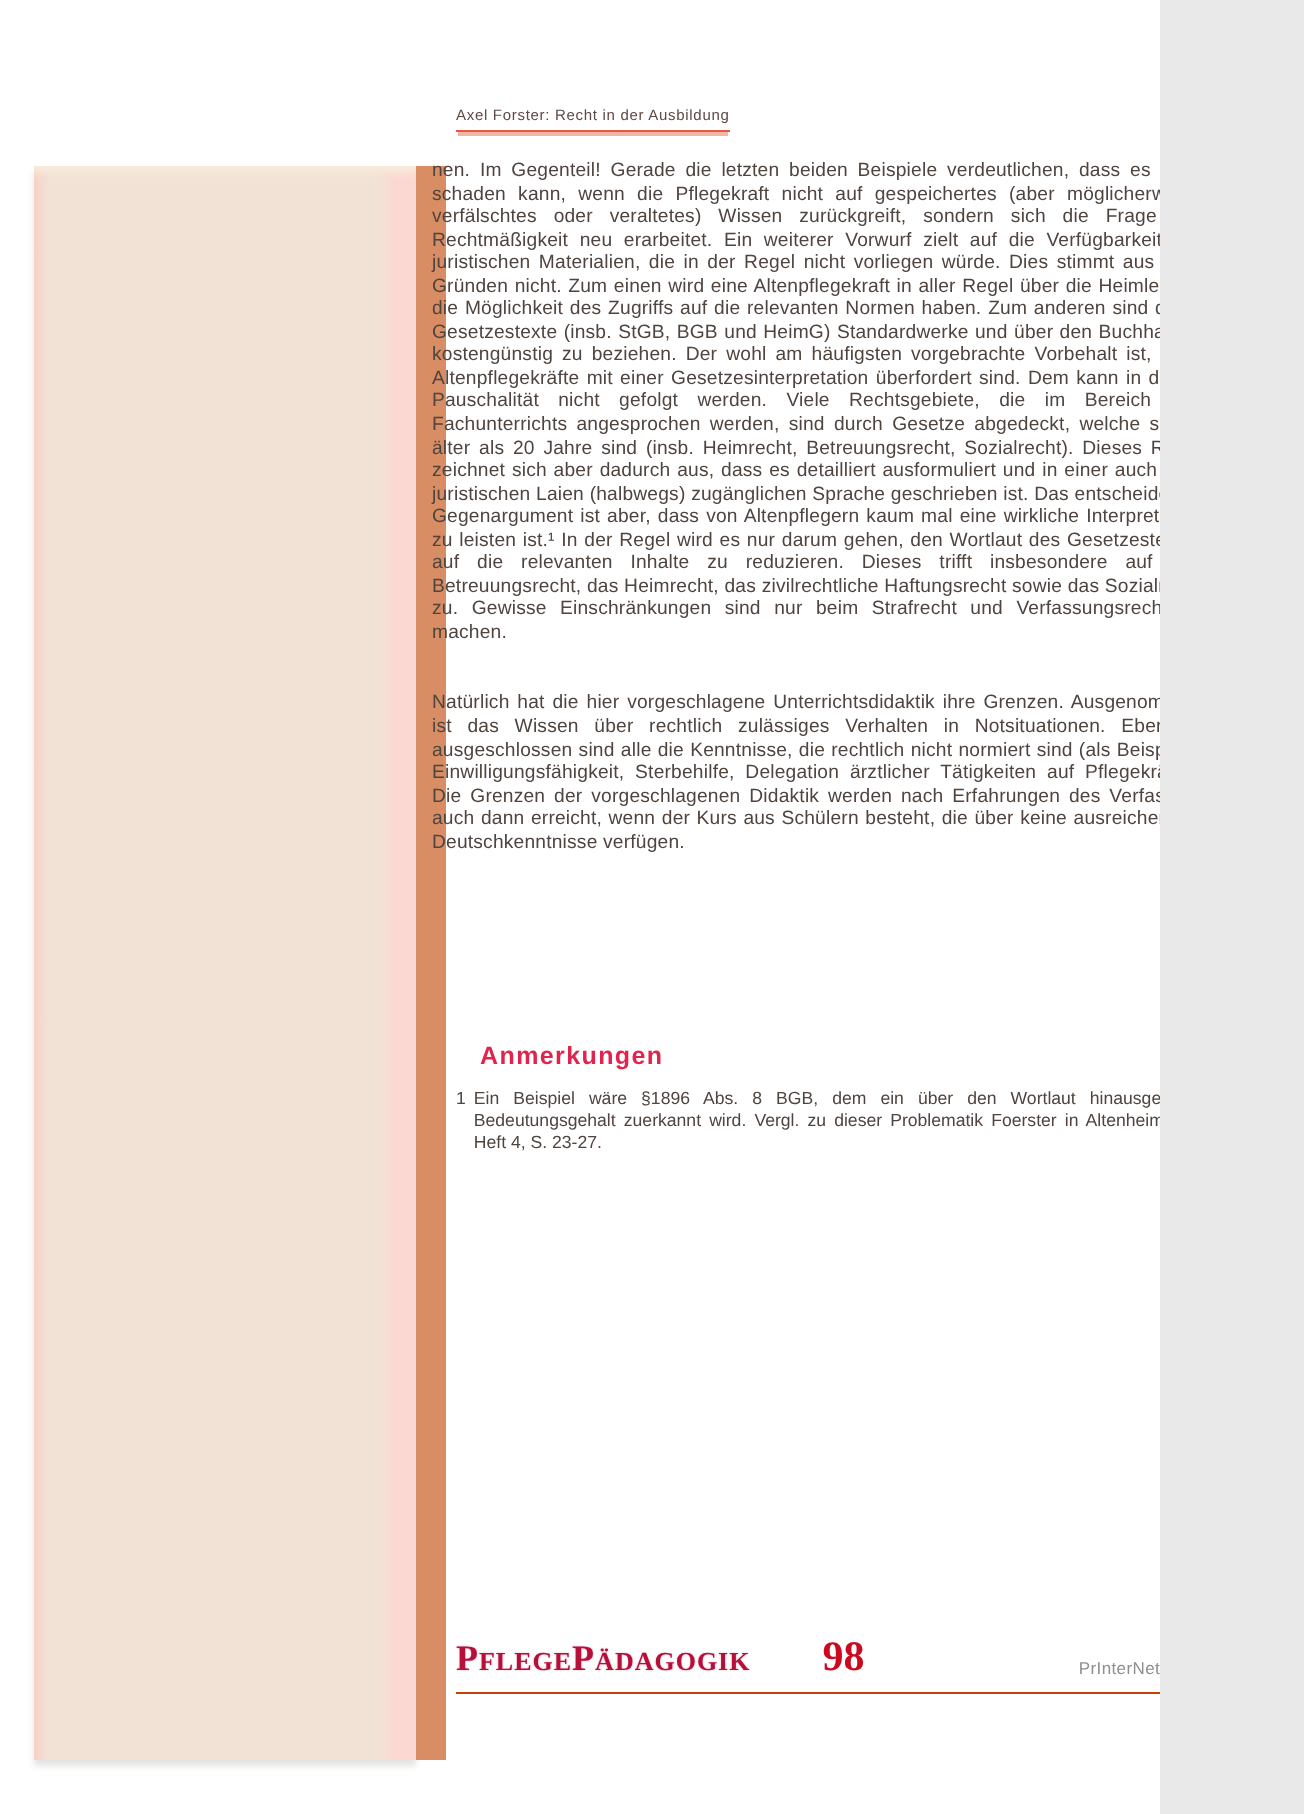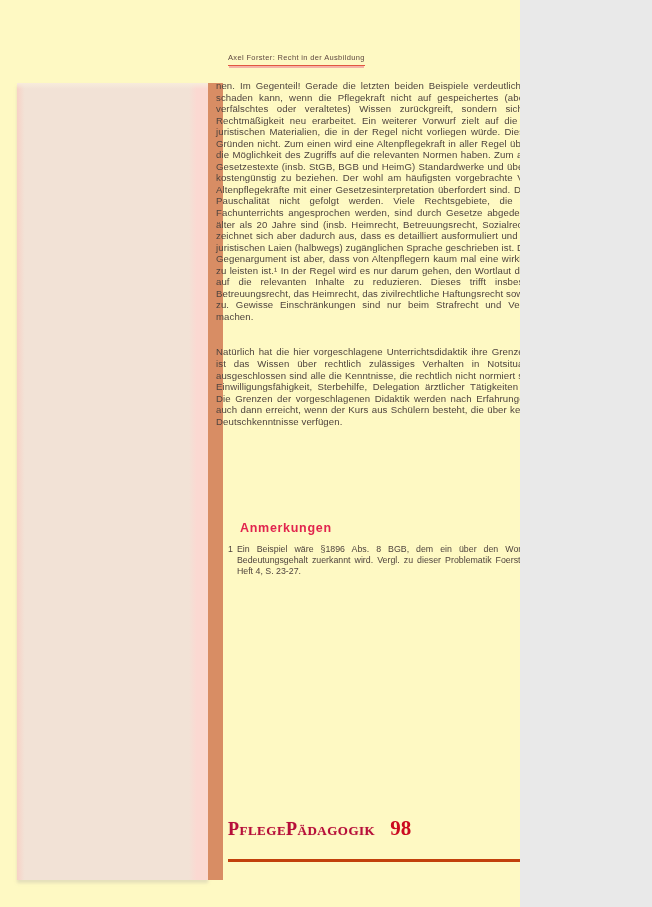--- a/index.html
+++ b/index.html
@@ -1,19 +1,19 @@
 <!DOCTYPE html>
 <html><head>
 <meta charset="utf-8">
 <style>
   html,body{margin:0;padding:0;background:#e9e9e9;}
   .page{
     position:relative;
-    width:520px;height:907px;
-    background:#fef9c3;
+    width:580px;height:907px;
+    background:#ffffff;
     font-family:"Liberation Sans",sans-serif;
     overflow:hidden;
   }
   
   .side-panel{
     position:absolute;left:17px;top:83px;width:191px;height:797px;
     background:linear-gradient(90deg,#f7d2c6 0%,#f2e2d6 4%,#f2e2d6 90%,#fbd9d2 94%,#fbd9d2 100%);
     box-shadow:0 3px 3px rgba(180,175,170,.35);
   }
   .side-panel::before{
@@ -53,36 +53,36 @@
     position:absolute;left:228px;top:544px;width:380px;
     display:flex;gap:4px;
     font-size:8.8px;line-height:11.2px;color:#4f443e;
   }
   .fn-num{flex:0 0 auto;}
   .fn-text{flex:1 1 auto;text-align:justify;}
   
   .footer{
     position:absolute;left:228px;top:816px;width:372px;
     display:flex;align-items:baseline;
-    border-bottom:3px solid #c2410c;
-    padding-bottom:18px;
+    border-bottom:1px solid #c2410c;
+    padding-bottom:5px;
   }
   .footer::after{
     content:"";position:absolute;right:-10px;bottom:-2px;width:10px;height:1px;
     background:#c4c4c4;
   }
   .journal{
     font-family:"Liberation Serif",serif;
     font-variant:small-caps;font-weight:bold;
     font-size:18px;letter-spacing:.5px;
     color:#b60f3a;
     text-shadow:0 0 1px rgba(182,15,58,.35);
   }
   .pagenum{
-    margin-left:15px;
+    margin-left:36px;
     font-family:"Liberation Serif",serif;
     font-weight:bold;font-size:21px;color:#cb0a20;
   }
   .issue{
     margin-left:auto;align-self:flex-end;
     font-size:8.5px;color:#8f8f8f;letter-spacing:.2px;
     padding-bottom:2px;
   }
 </style>
 </head>

